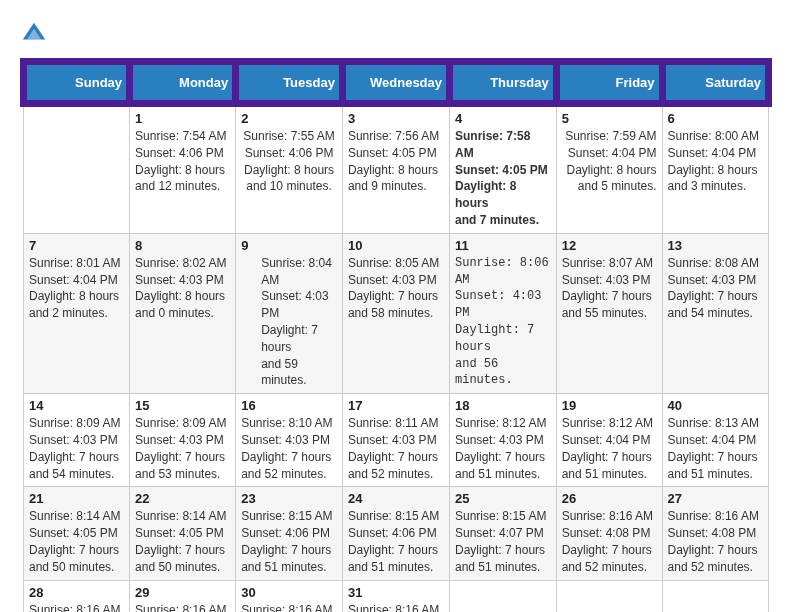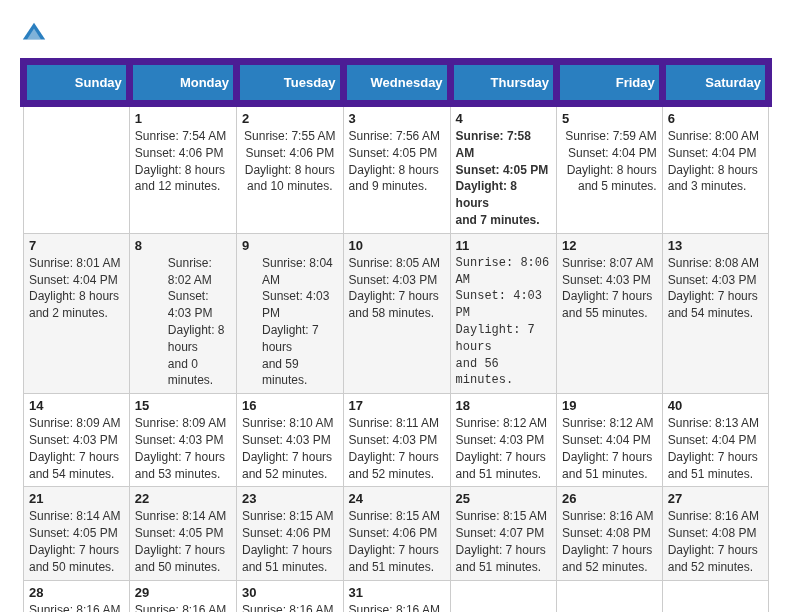--- a/index.html
+++ b/index.html
@@ -166,21 +166,21 @@
       <tr>
         <td>
           <span class="day-number">7</span>
           <div class="day-info" style="white-space: pre-line;">Sunrise: 8:01 AM
 Sunset: 4:04 PM
 Daylight: 8 hours
 and 2 minutes.</div>
         </td>
         <td>
           <span class="day-number">8</span>
-          <div class="day-info" style="white-space: pre-line; margin-left: 33px;">Sunrise: 8:02 AM
+          <div class="day-info" style="white-space: pre-line;">Sunrise: 8:02 AM
 Sunset: 4:03 PM
 Daylight: 8 hours
 and 0 minutes.</div>
         </td>
         <td>
           <span class="day-number">9</span>
           <div class="day-info" style="white-space: pre-line; margin-left: 20px;">Sunrise: 8:04 AM
 Sunset: 4:03 PM
 Daylight: 7 hours
 and 59 minutes.</div>

